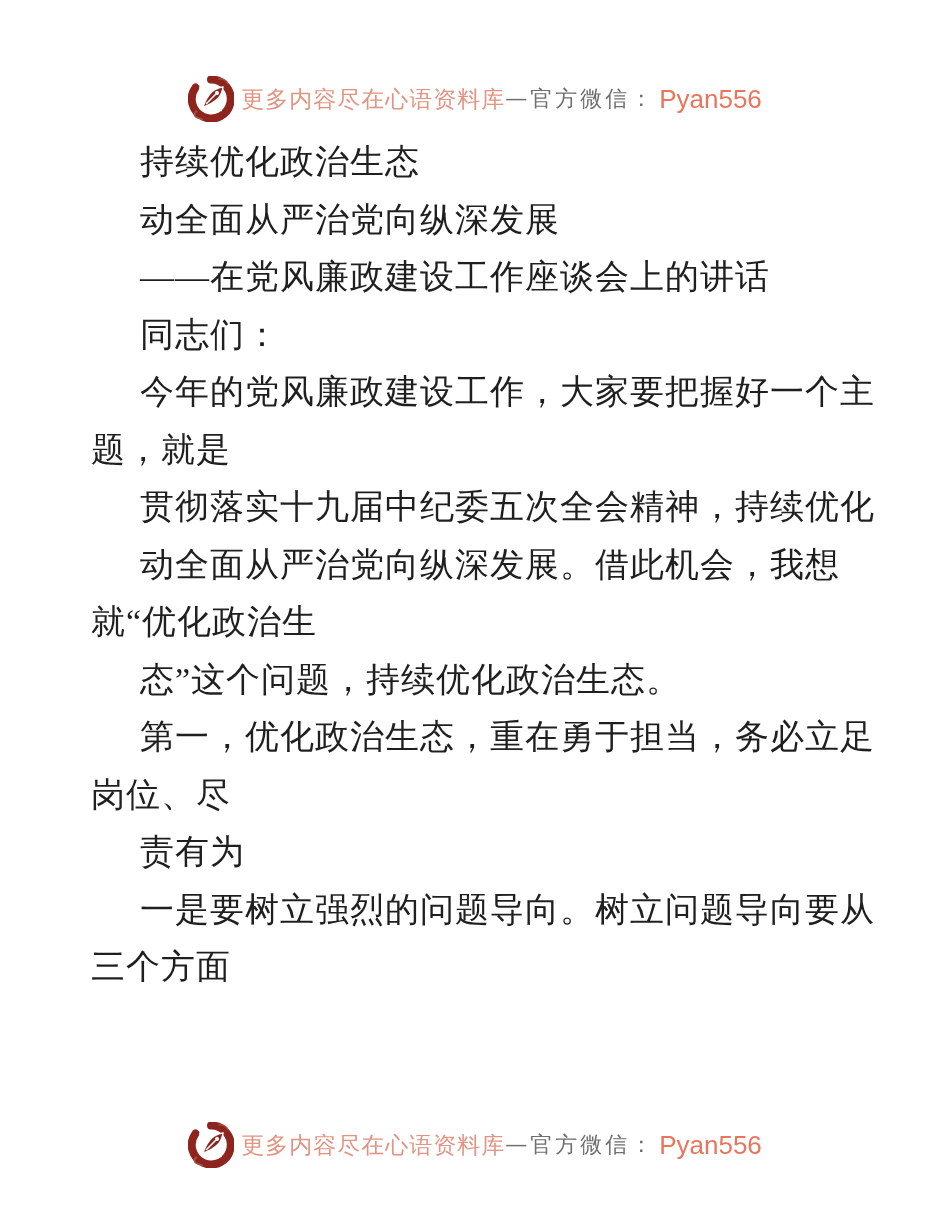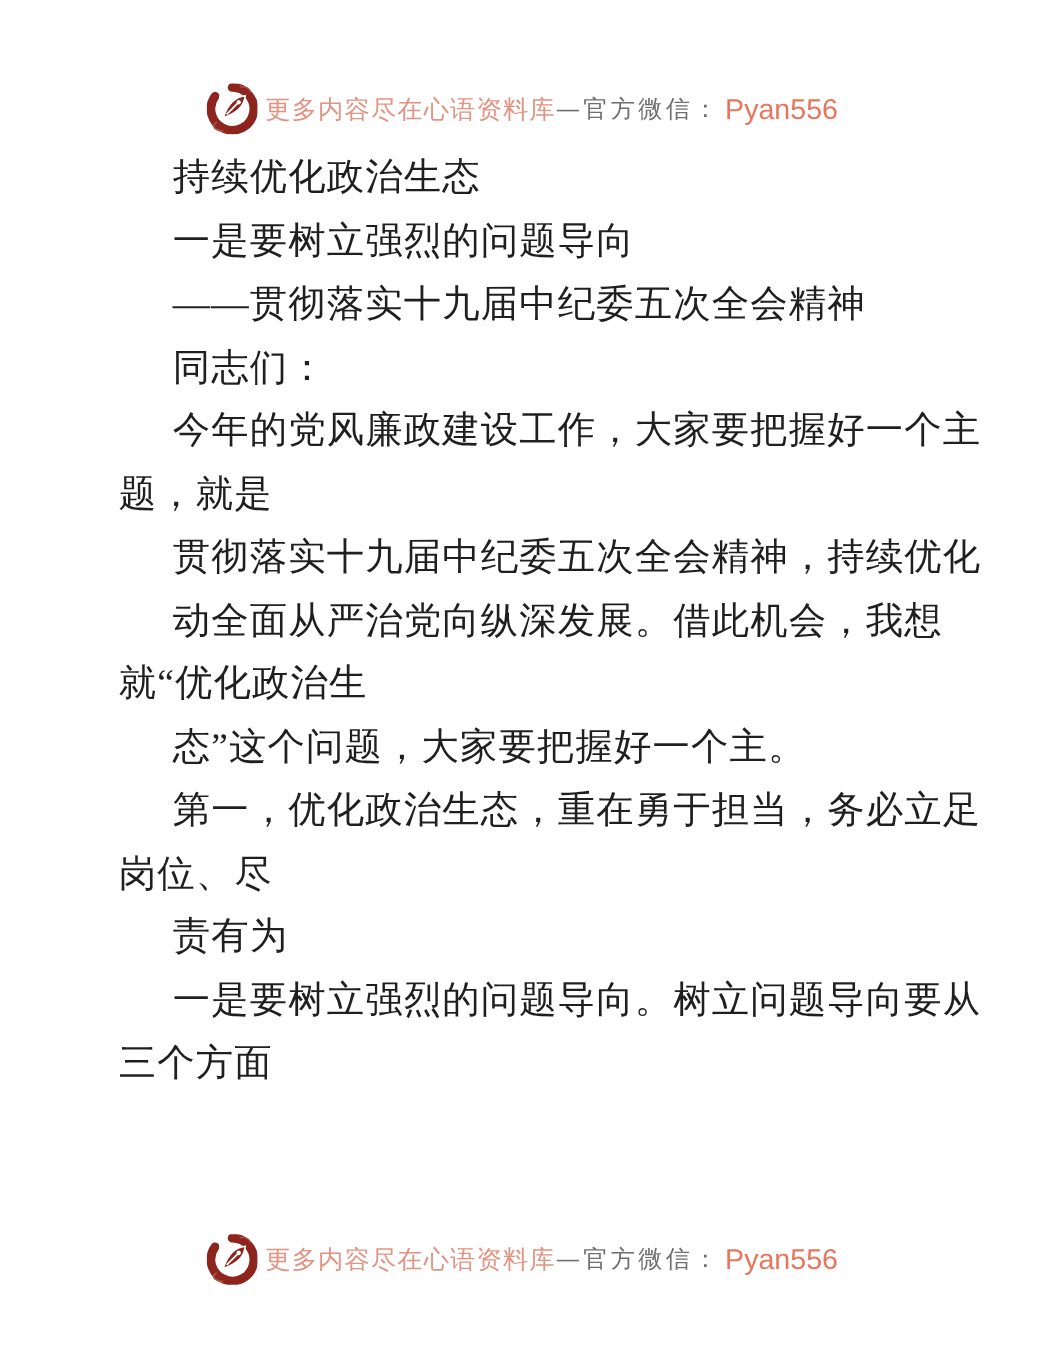--- a/index.html
+++ b/index.html
@@ -48,21 +48,21 @@
   .wm-id {
     color: var(--wm-id, #e8755c);
     font-size: 26px;
     margin-left: 4px;
     font-family: "Liberation Sans", "DejaVu Sans", sans-serif;
   }
 
   
   .content {
     position: absolute;
-    left: 85px;
+    left: 68px;
     top: 123px;
     width: 800px;
   }
   .doc-line {
     height: 57.5px;
     line-height: 57.5px;
     font-size: 34px;
     letter-spacing: 1px;
     color: var(--doc-color, #1f1f1f);
     white-space: nowrap;
@@ -90,29 +90,29 @@
         <circle cx="33" cy="34" r="1.2" fill="#ffffff"></circle>
       </svg>
     </span>
     <span class="wm-brand">更多内容尽在心语资料库</span>
     <span class="wm-label">—官方微信：</span>
     <span class="wm-id">Pyan556</span>
   </div>
 
   <div class="content">
       <div class="doc-line indent">持续优化政治生态</div>
-      <div class="doc-line indent">一是要树立强烈的问题导向</div>
-      <div class="doc-line indent">——贯彻落实十九届中纪委五次全会精神</div>
+      <div class="doc-line indent">动全面从严治党向纵深发展</div>
+      <div class="doc-line indent">——在党风廉政建设工作座谈会上的讲话</div>
       <div class="doc-line indent">同志们：</div>
       <div class="doc-line indent">今年的党风廉政建设工作，大家要把握好一个主</div>
       <div class="doc-line">题，就是</div>
       <div class="doc-line indent">贯彻落实十九届中纪委五次全会精神，持续优化</div>
       <div class="doc-line indent">动全面从严治党向纵深发展。借此机会，我想</div>
       <div class="doc-line">就“优化政治生</div>
-      <div class="doc-line indent">态”这个问题，大家要把握好一个主。</div>
+      <div class="doc-line indent">态”这个问题，持续优化政治生态。</div>
       <div class="doc-line indent">第一，优化政治生态，重在勇于担当，务必立足</div>
       <div class="doc-line">岗位、尽</div>
       <div class="doc-line indent">责有为</div>
       <div class="doc-line indent">一是要树立强烈的问题导向。树立问题导向要从</div>
       <div class="doc-line">三个方面</div>
     </div>
 
   <div class="watermark footer">
     <span class="wm-logo">
       <svg width="46" height="46" viewBox="0 0 46 46" aria-hidden="true">

